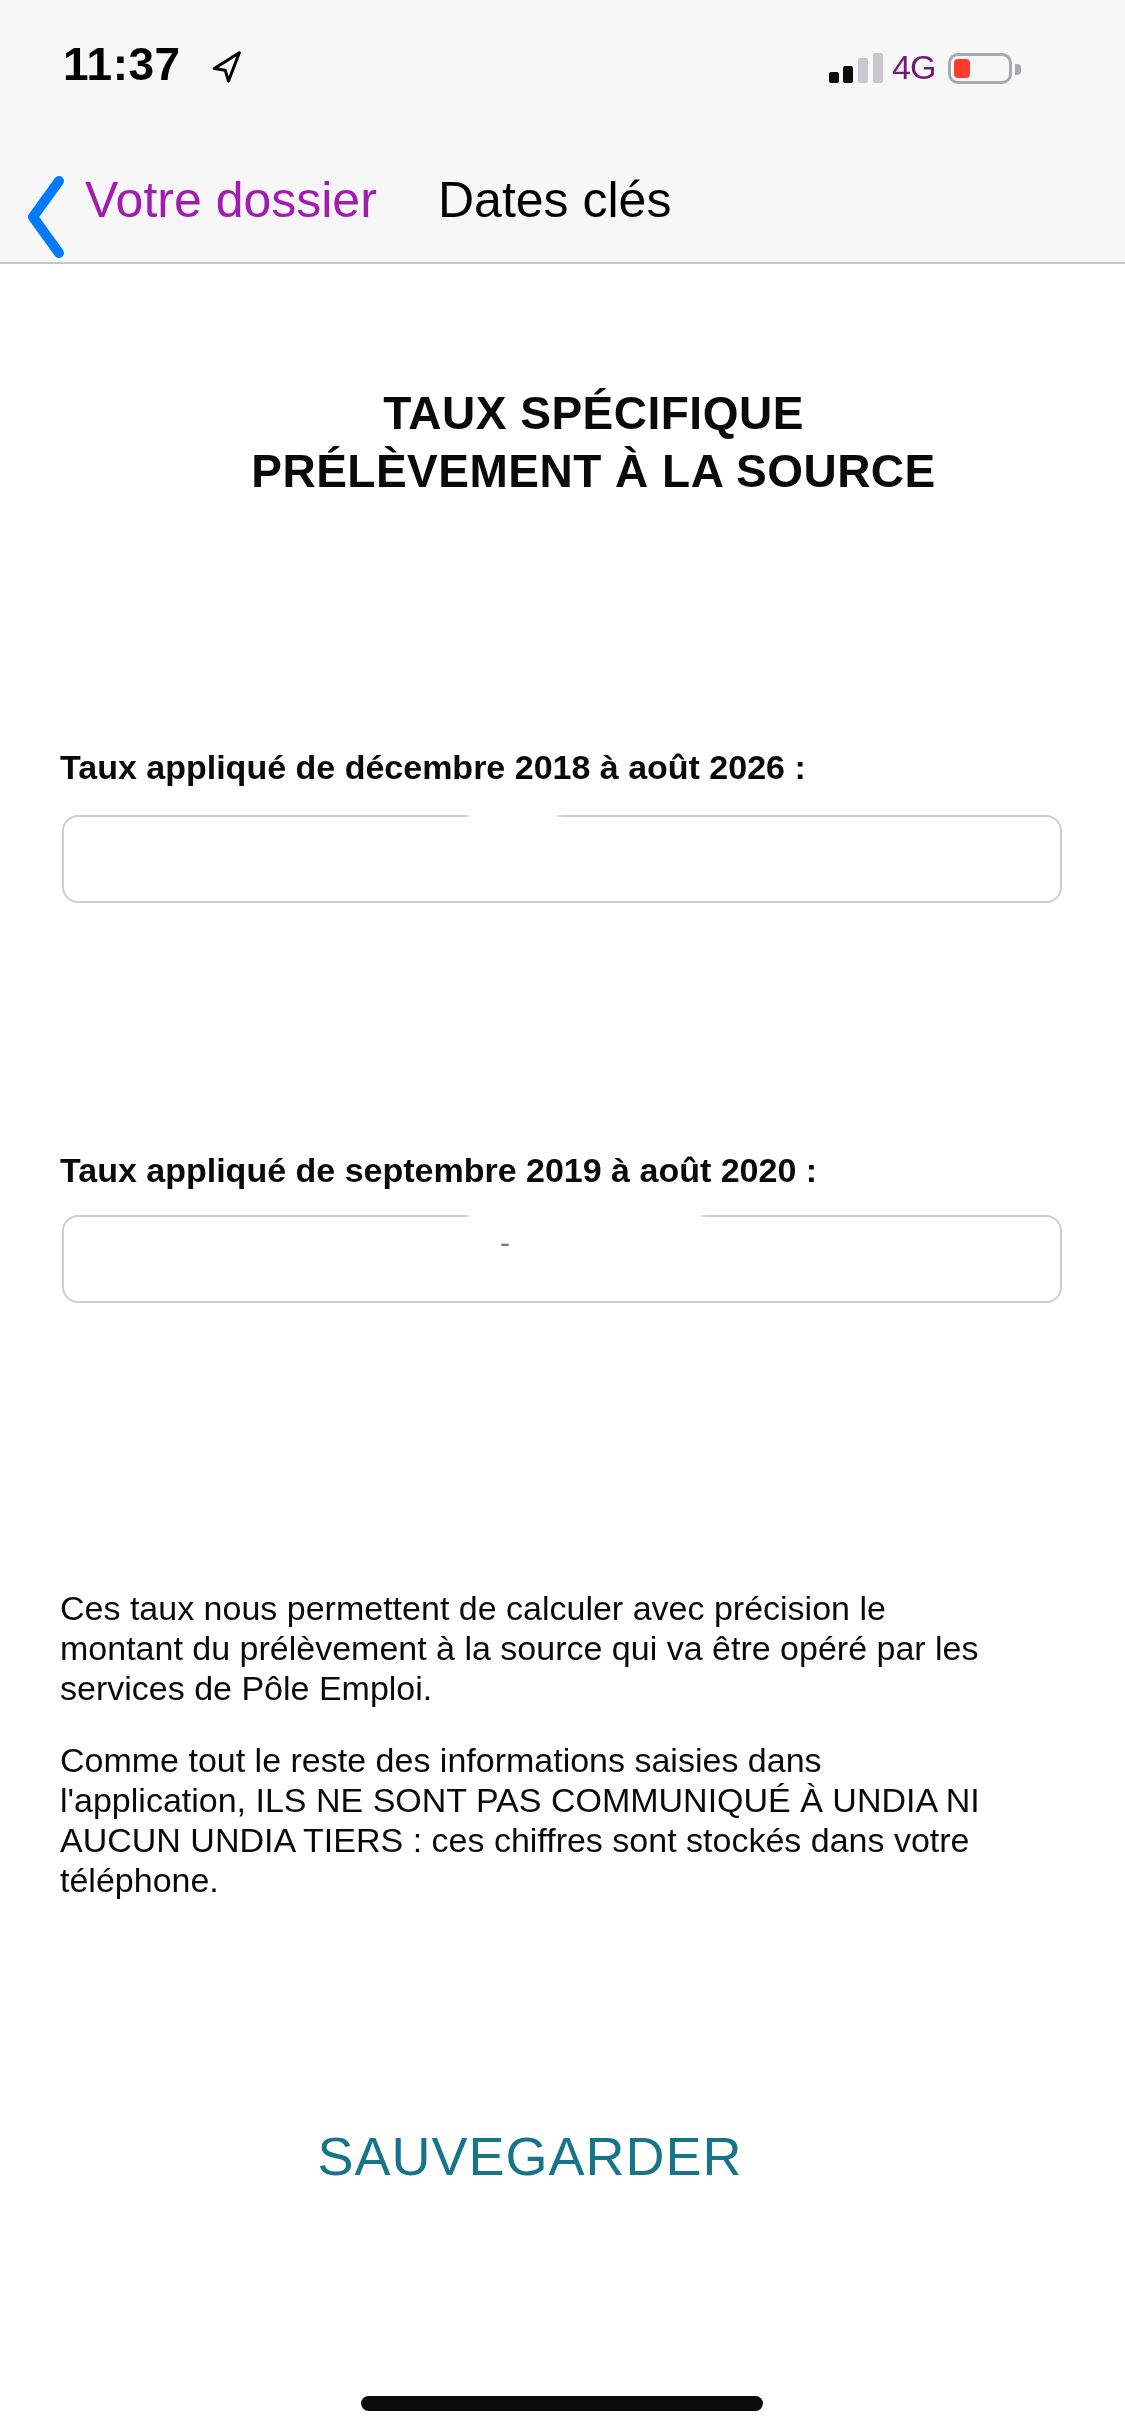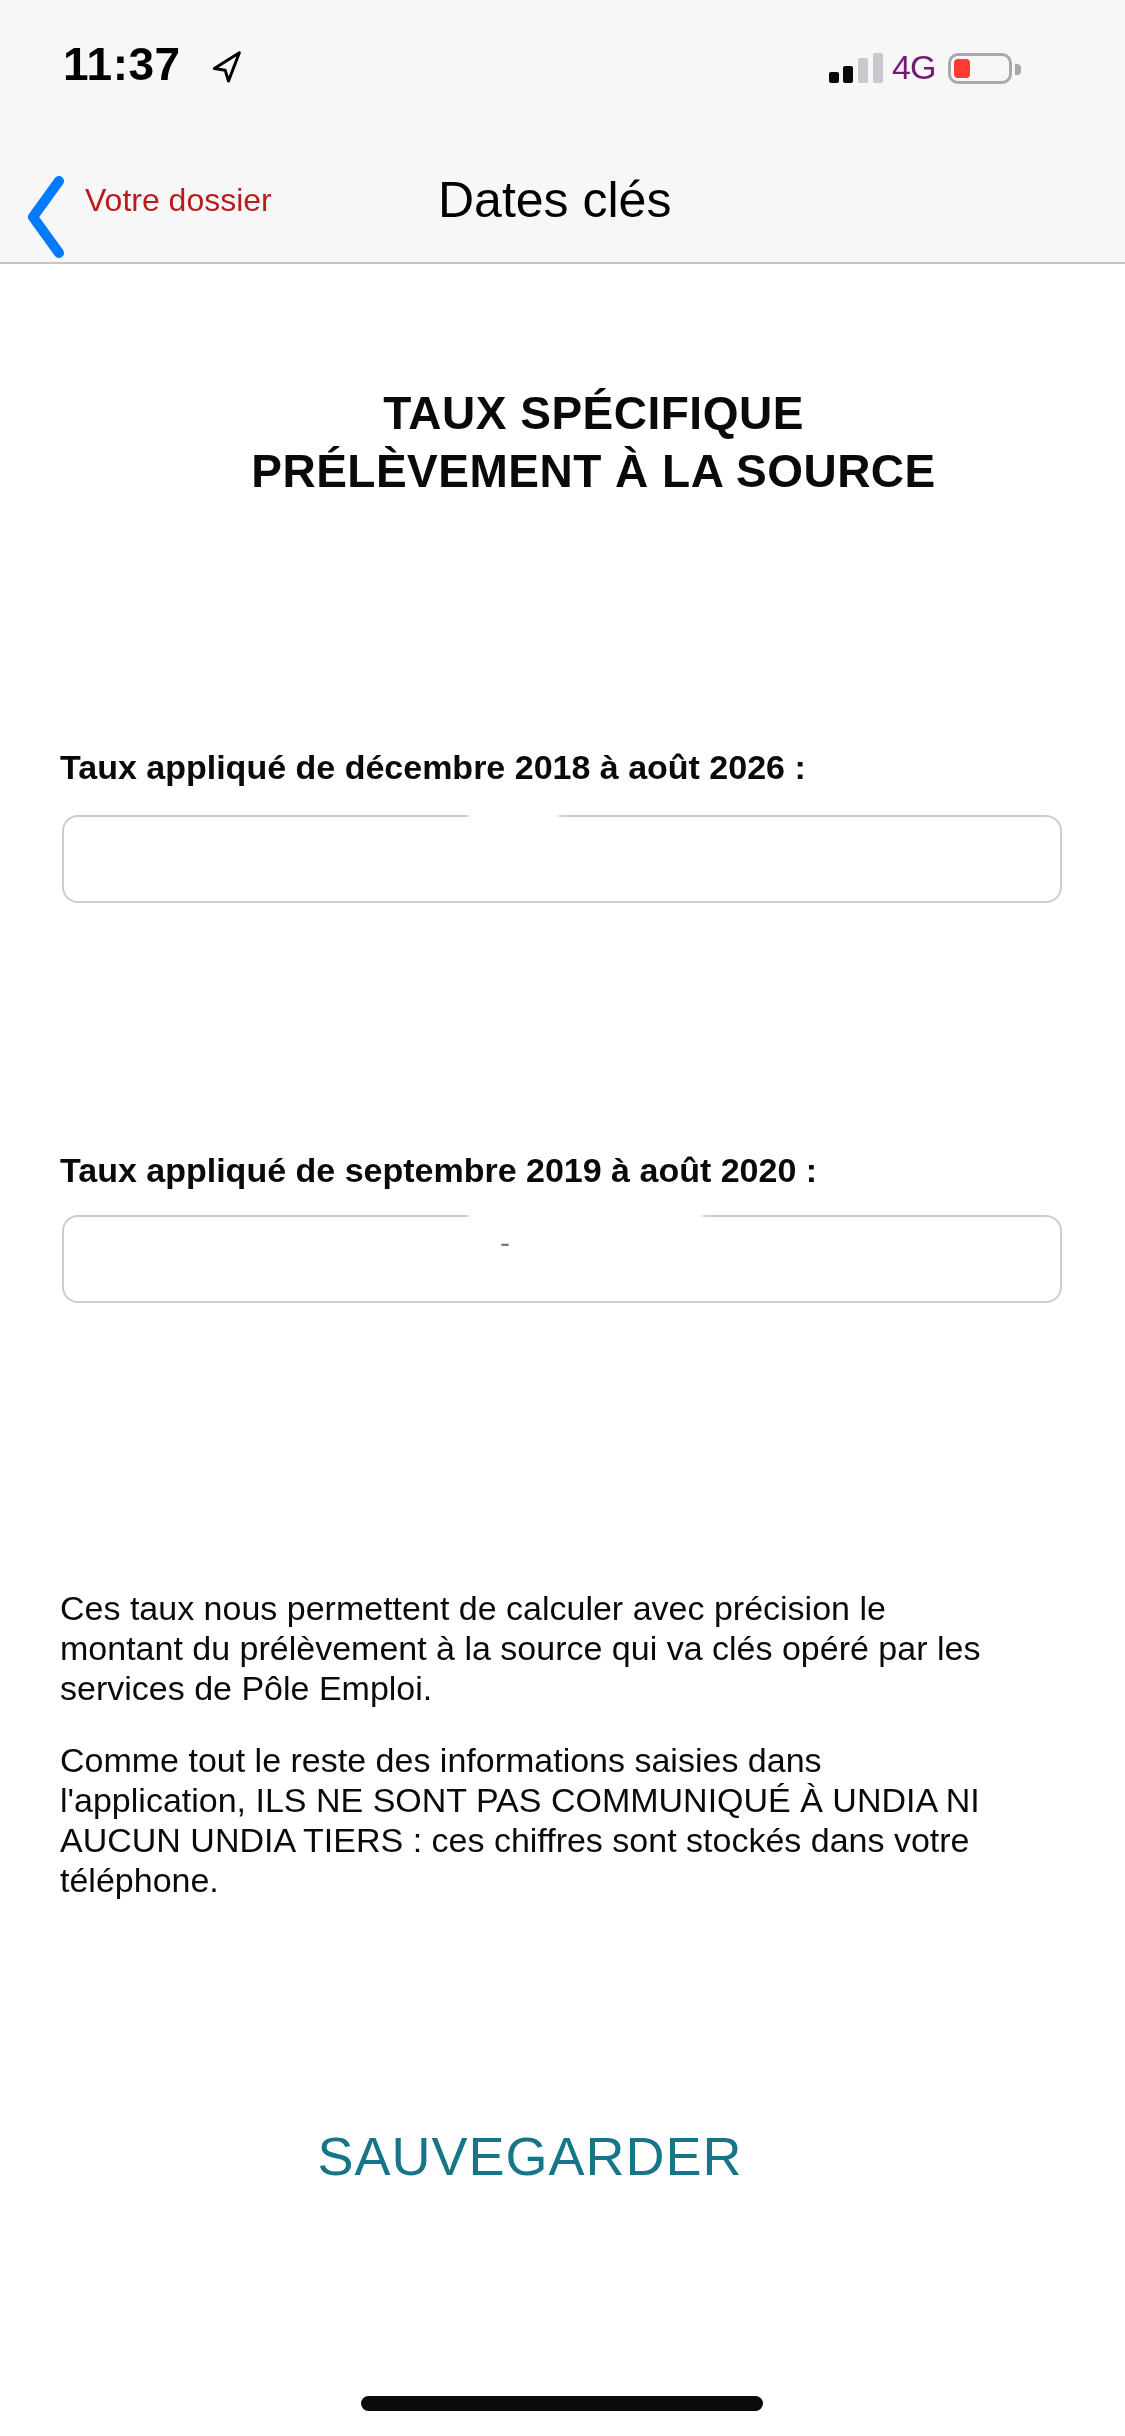--- a/index.html
+++ b/index.html
@@ -25,21 +25,21 @@
   .signal .b2{left:14px;height:17px;}
   .signal .b3{left:29px;height:25px;}
   .signal .b4{left:44px;height:30px;}
   .nettech{position:absolute;left:892px;top:50px;font-size:34px;line-height:34px;letter-spacing:-1px;color:#701a75;}
   .battery{position:absolute;left:948px;top:53px;width:64px;height:31px;
     border:3px solid #a9a9ad;border-radius:10px;box-sizing:border-box;background:transparent;}
   .battery .fill{position:absolute;left:3px;top:3px;bottom:3px;width:16px;border-radius:4px;background:#ff3b30;}
   .battery-cap{position:absolute;left:1015px;top:64px;width:6px;height:11px;background:#a9a9ad;border-radius:0 4px 4px 0;}
   .back-btn{position:absolute;left:25px;top:160px;height:90px;cursor:pointer;}
   .chevron{position:absolute;left:0;top:14px;width:42px;height:86px;}
-  .back-label{position:absolute;left:60px;top:12px;font-size:32px;line-height:56px;color:#b91c1c;white-space:nowrap;}
+  .back-label{position:absolute;left:60px;top:12px;font-size:50px;line-height:56px;color:#a21caf;white-space:nowrap;}
   .nav-title{position:absolute;left:438px;top:172px;font-size:50px;line-height:56px;font-weight:400;color:#000;white-space:nowrap;}
   
   .heading{
     position:absolute;left:0;top:384px;width:1125px;text-align:center;
     font-size:46px;font-weight:700;line-height:58px;letter-spacing:0.5px;color:#0a0a0a;padding-left:31px;
   }
   .field-label{
     position:absolute;left:60px;width:1010px;font-size:34px;font-weight:700;
     line-height:40px;color:#0a0a0a;white-space:nowrap;
   }
@@ -118,21 +118,21 @@
 <input class="text-input input-1" type="text" value="" style="">
 <div class="border-gap gap-1"></div>
 
 <div class="field-label label-2">Taux appliqué de septembre 2019 à août 2020 :</div>
 <input class="text-input input-2" type="text" style="">
 <div class="border-gap gap-2"></div>
 <div class="input2-dash">-</div>
 
 <div class="para para-1">
   <div>Ces taux nous permettent de calculer avec précision le</div>
-  <div>montant du prélèvement à la source qui va clés opéré par les</div>
+  <div>montant du prélèvement à la source qui va être opéré par les</div>
   <div>services de Pôle Emploi.</div>
 </div>
 
 <div class="para para-2">
   <div>Comme tout le reste des informations saisies dans</div>
   <div>l'application, ILS NE SONT PAS COMMUNIQUÉ À UNDIA NI</div>
   <div>AUCUN UNDIA TIERS : ces chiffres sont stockés dans votre</div>
   <div>téléphone.</div>
 </div>
 

